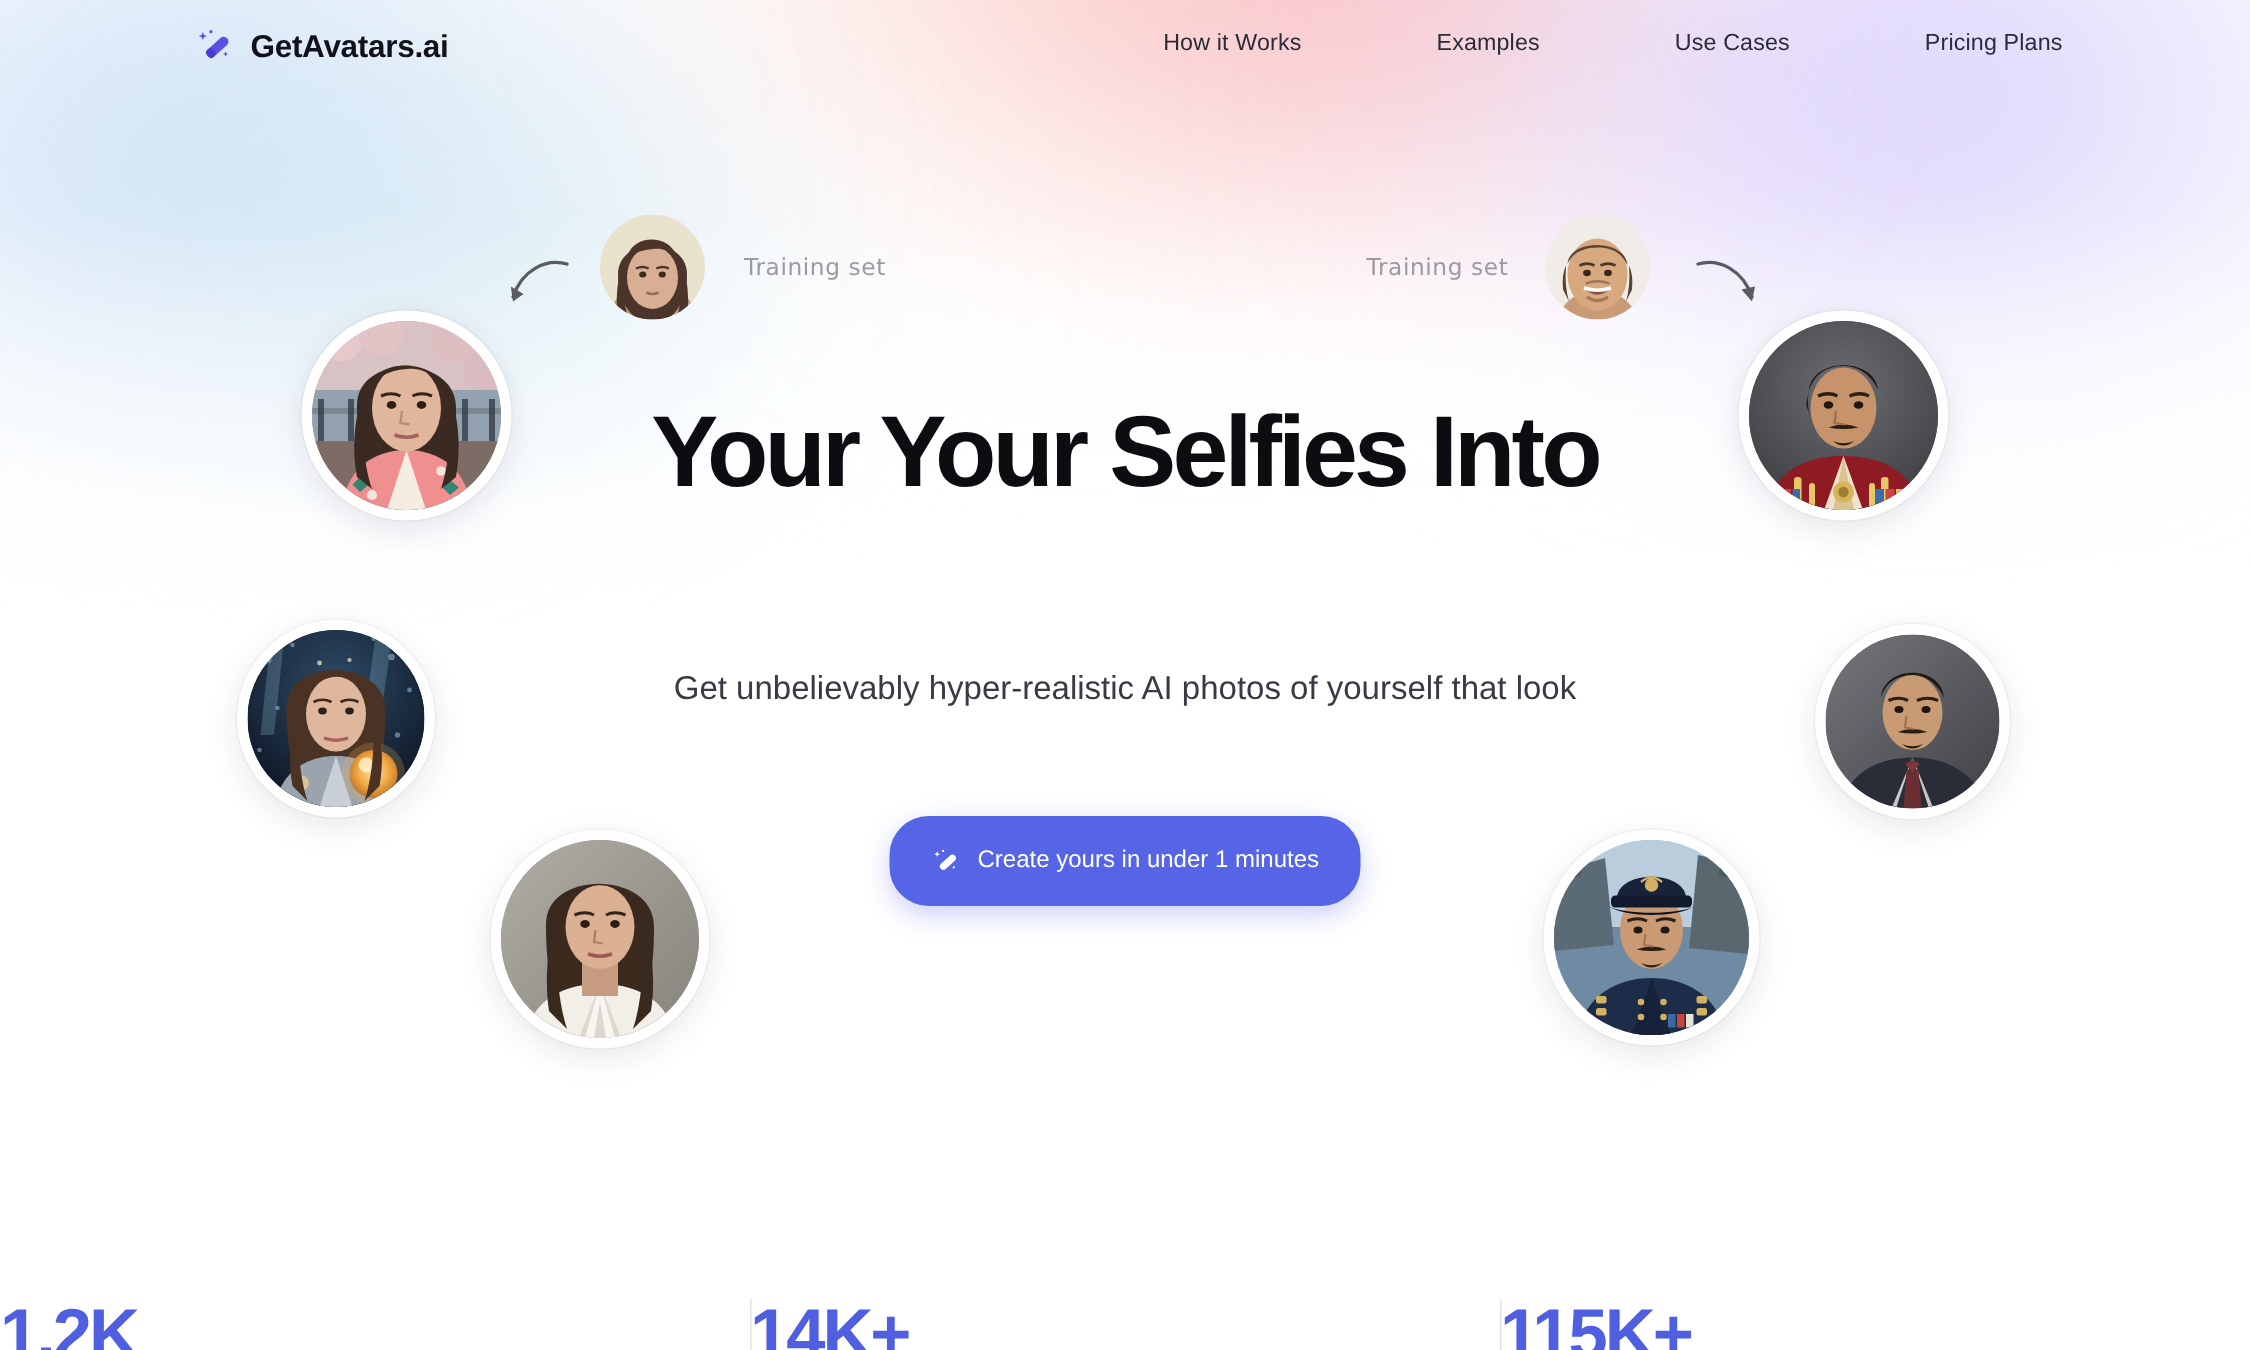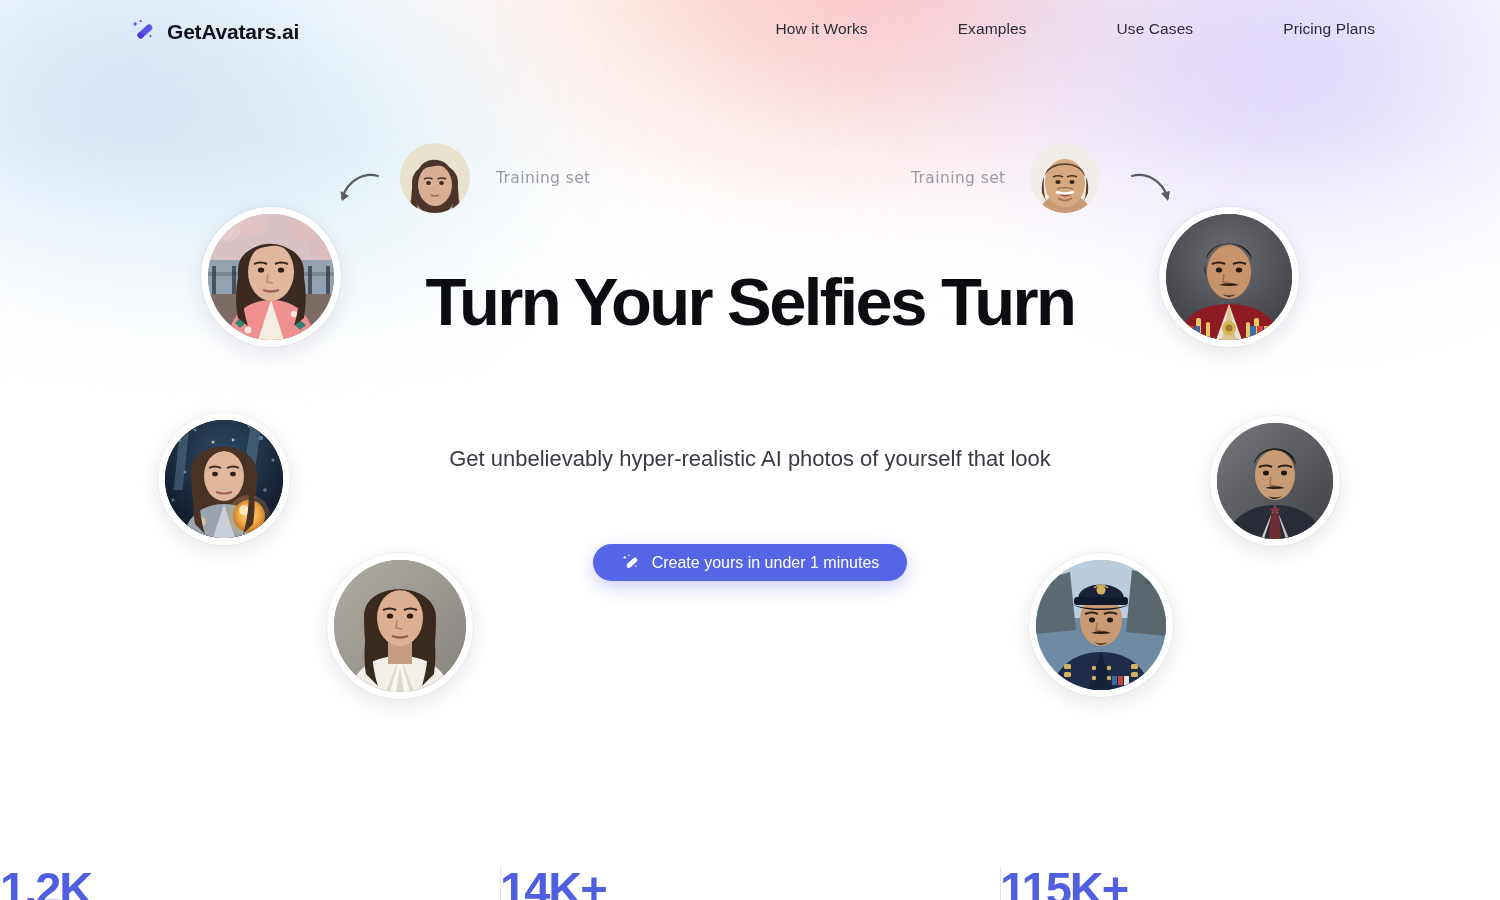--- a/index.html
+++ b/index.html
@@ -102,21 +102,21 @@
   }
   .hero-sub {
     position:absolute; left:0; top:447px; width:1500px;
     text-align:center;
     font-size:22px; line-height:24px; color:#3a3a45;
   }
   .cta-wrap { position:absolute; left:0; top:544px; width:1500px; text-align:center; }
   .cta {
     display:inline-flex; align-items:center; gap:12px;
     background:#5664e6; color:#ffffff;
-    padding:0 28px; height:37px; border-radius:26px;
+    padding:0 28px; height:60px; border-radius:26px;
     font-size:16px; border:none; cursor:pointer;
     box-shadow:0 6px 18px rgba(86,100,230,.30);
   }
 
   
   .stats {
     position:absolute; left:0; top:866px; width:1500px; height:34px;
     display:flex; z-index:30; overflow:hidden;
   }
   .stat {
@@ -468,21 +468,21 @@
       <path d="M49 54 Q56 51 62 54" stroke="#2b1e13" stroke-width="2" fill="none"></path>
       <path d="M68 54 Q74 51 81 54" stroke="#2b1e13" stroke-width="2" fill="none"></path>
       <path d="M55 73 Q65 69 75 73 Q65 75 55 73Z" fill="#2b1e13"></path>
       <path d="M58 82 Q65 88 72 82 Q65 85 58 82Z" fill="#2b1e13"></path>
       <path d="M61 63 L60 70 L66 71" stroke="#a27150" stroke-width="1.4" fill="none"></path>
     </svg>
   </div>
 
   <div class="hero">
     <h1 class="hero-title">
-      <span>Turn Your Selfies Turn</span><br>
+      <span>Your Your Selfies Into</span><br>
     </h1>
 
     <p class="hero-sub">
       <span>Get unbelievably hyper-realistic AI photos of yourself that look</span><br>
     </p>
 
     <div class="cta-wrap">
       <button class="cta">
         <span>
           <svg width="19" height="19" viewBox="0 0 26 26" style="display:block">

